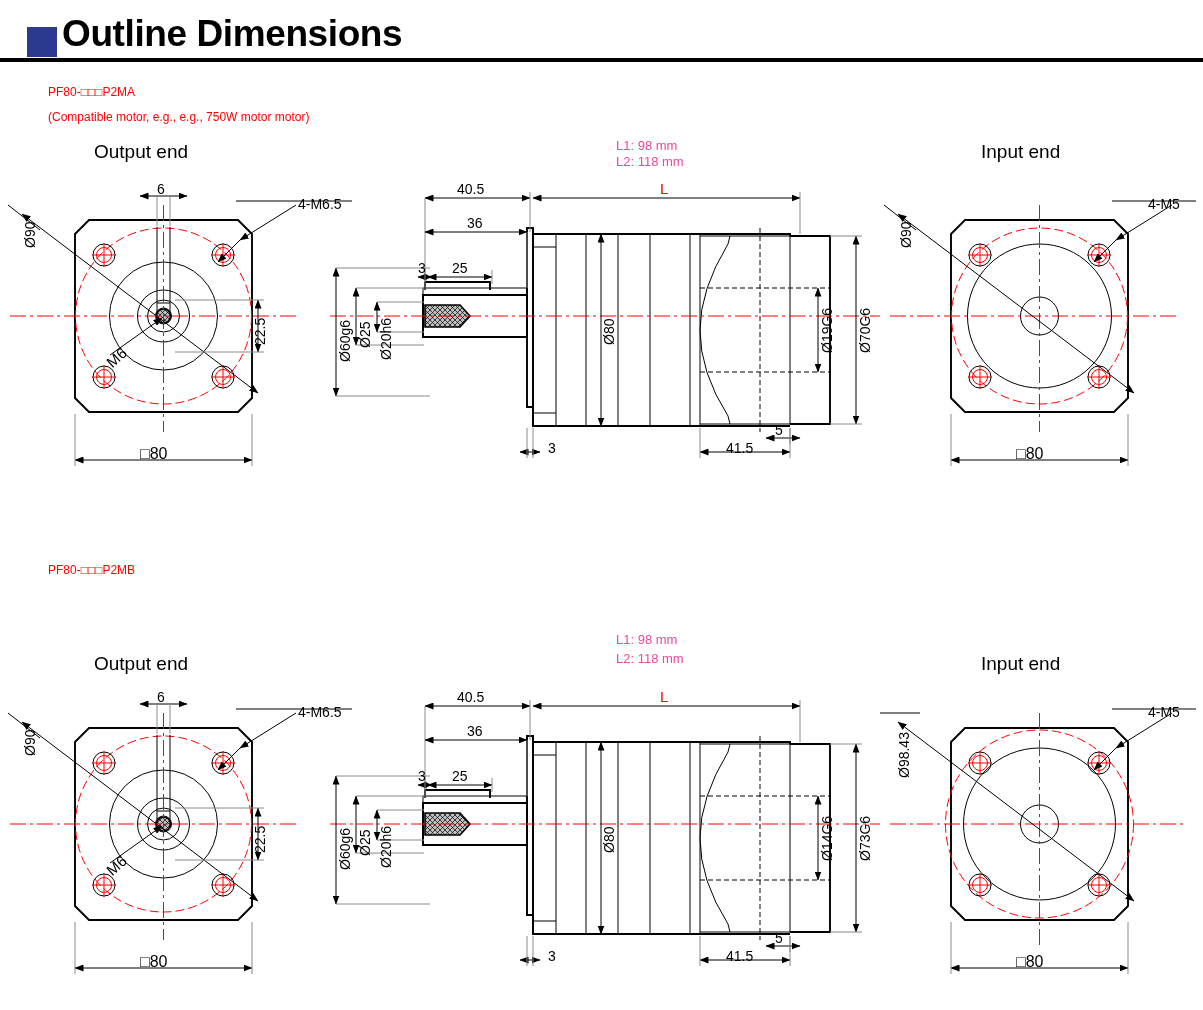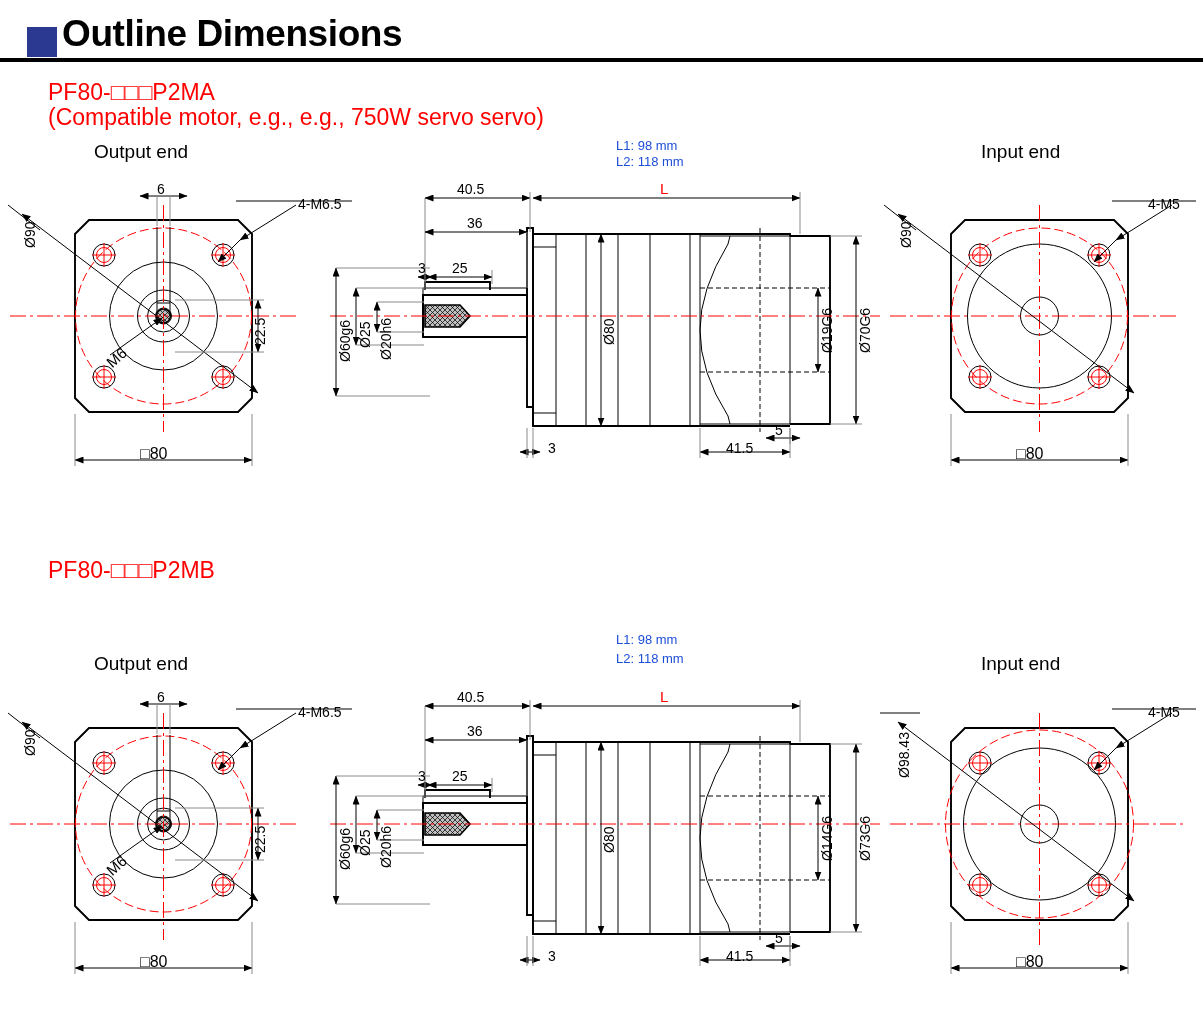--- a/index.html
+++ b/index.html
@@ -6,26 +6,26 @@
   body{width:1203px;height:1010px;font-family:"Liberation Sans",sans-serif;color:#000;overflow:hidden;position:relative;}
 
   
   .header{position:absolute;left:0;top:0;width:1203px;height:62px;}
   .hdr-sq{position:absolute;left:27px;top:27px;width:30px;height:30px;background:#2b3990;}
   .hdr-title{position:absolute;left:62px;top:12px;font-size:37px;font-weight:bold;letter-spacing:-.4px;
              font-family:"Liberation Sans",sans-serif;line-height:44px;white-space:nowrap;}
   .hdr-rule{position:absolute;left:0;top:58px;width:1203px;height:4px;background:#000;}
 
   
-  .cap{position:absolute;color:#ff0000;font-size:23px;line-height:25px;white-space:nowrap;}
+  .cap{position:absolute;color:#ff0000;font-size:12px;line-height:25px;white-space:nowrap;}
   .cap .l2{display:block;}
 
   
   .lbl{position:absolute;font-size:19px;white-space:nowrap;color:#000;}
-  .lbl-sm{position:absolute;font-size:13px;white-space:nowrap;color:#1d4ed8;line-height:16px;}
+  .lbl-sm{position:absolute;font-size:13px;white-space:nowrap;color:#ec4899;line-height:16px;}
   .dim{position:absolute;font-size:14px;white-space:nowrap;color:#000;}
   .dim-r{position:absolute;font-size:15px;white-space:nowrap;color:#ff0000;}
   .vdim{position:absolute;font-size:14px;white-space:nowrap;color:#000;
         transform:rotate(-90deg);transform-origin:0 0;}
 
   svg{position:absolute;left:0;top:0;overflow:visible;}
   .blk{stroke:#000;fill:none;}
   .red{stroke:#ff0000;fill:none;}
   .thin{stroke-width:1;}
   .thk{stroke-width:1.9;}
@@ -38,21 +38,21 @@
 <body>
 
 <div class="header">
   <div class="hdr-sq"></div>
   <div class="hdr-title">Outline Dimensions</div>
   <div class="hdr-rule"></div>
 </div>
 
 <div class="cap" style="left:48px;top:80px;">
   <span>PF80-□□□P2MA</span>
-  <span class="l2">(Compatible motor, e.g., e.g., 750W servo servo)</span>
+  <span class="l2">(Compatible motor, e.g., e.g., 750W motor motor)</span>
 </div>
 
 <div class="lbl" style="left:94px;top:141px;">Output end</div>
 <div class="lbl" style="left:981px;top:141px;">Input end</div>
 <div class="lbl-sm" style="left:616px;top:138px;">L1: 98 mm</div>
 <div class="lbl-sm" style="left:616px;top:154px;">L2: 118 mm</div>
 
 <svg width="1203" height="1010">
   <defs>
     <pattern id="xh" width="5" height="5" patternUnits="userSpaceOnUse">

